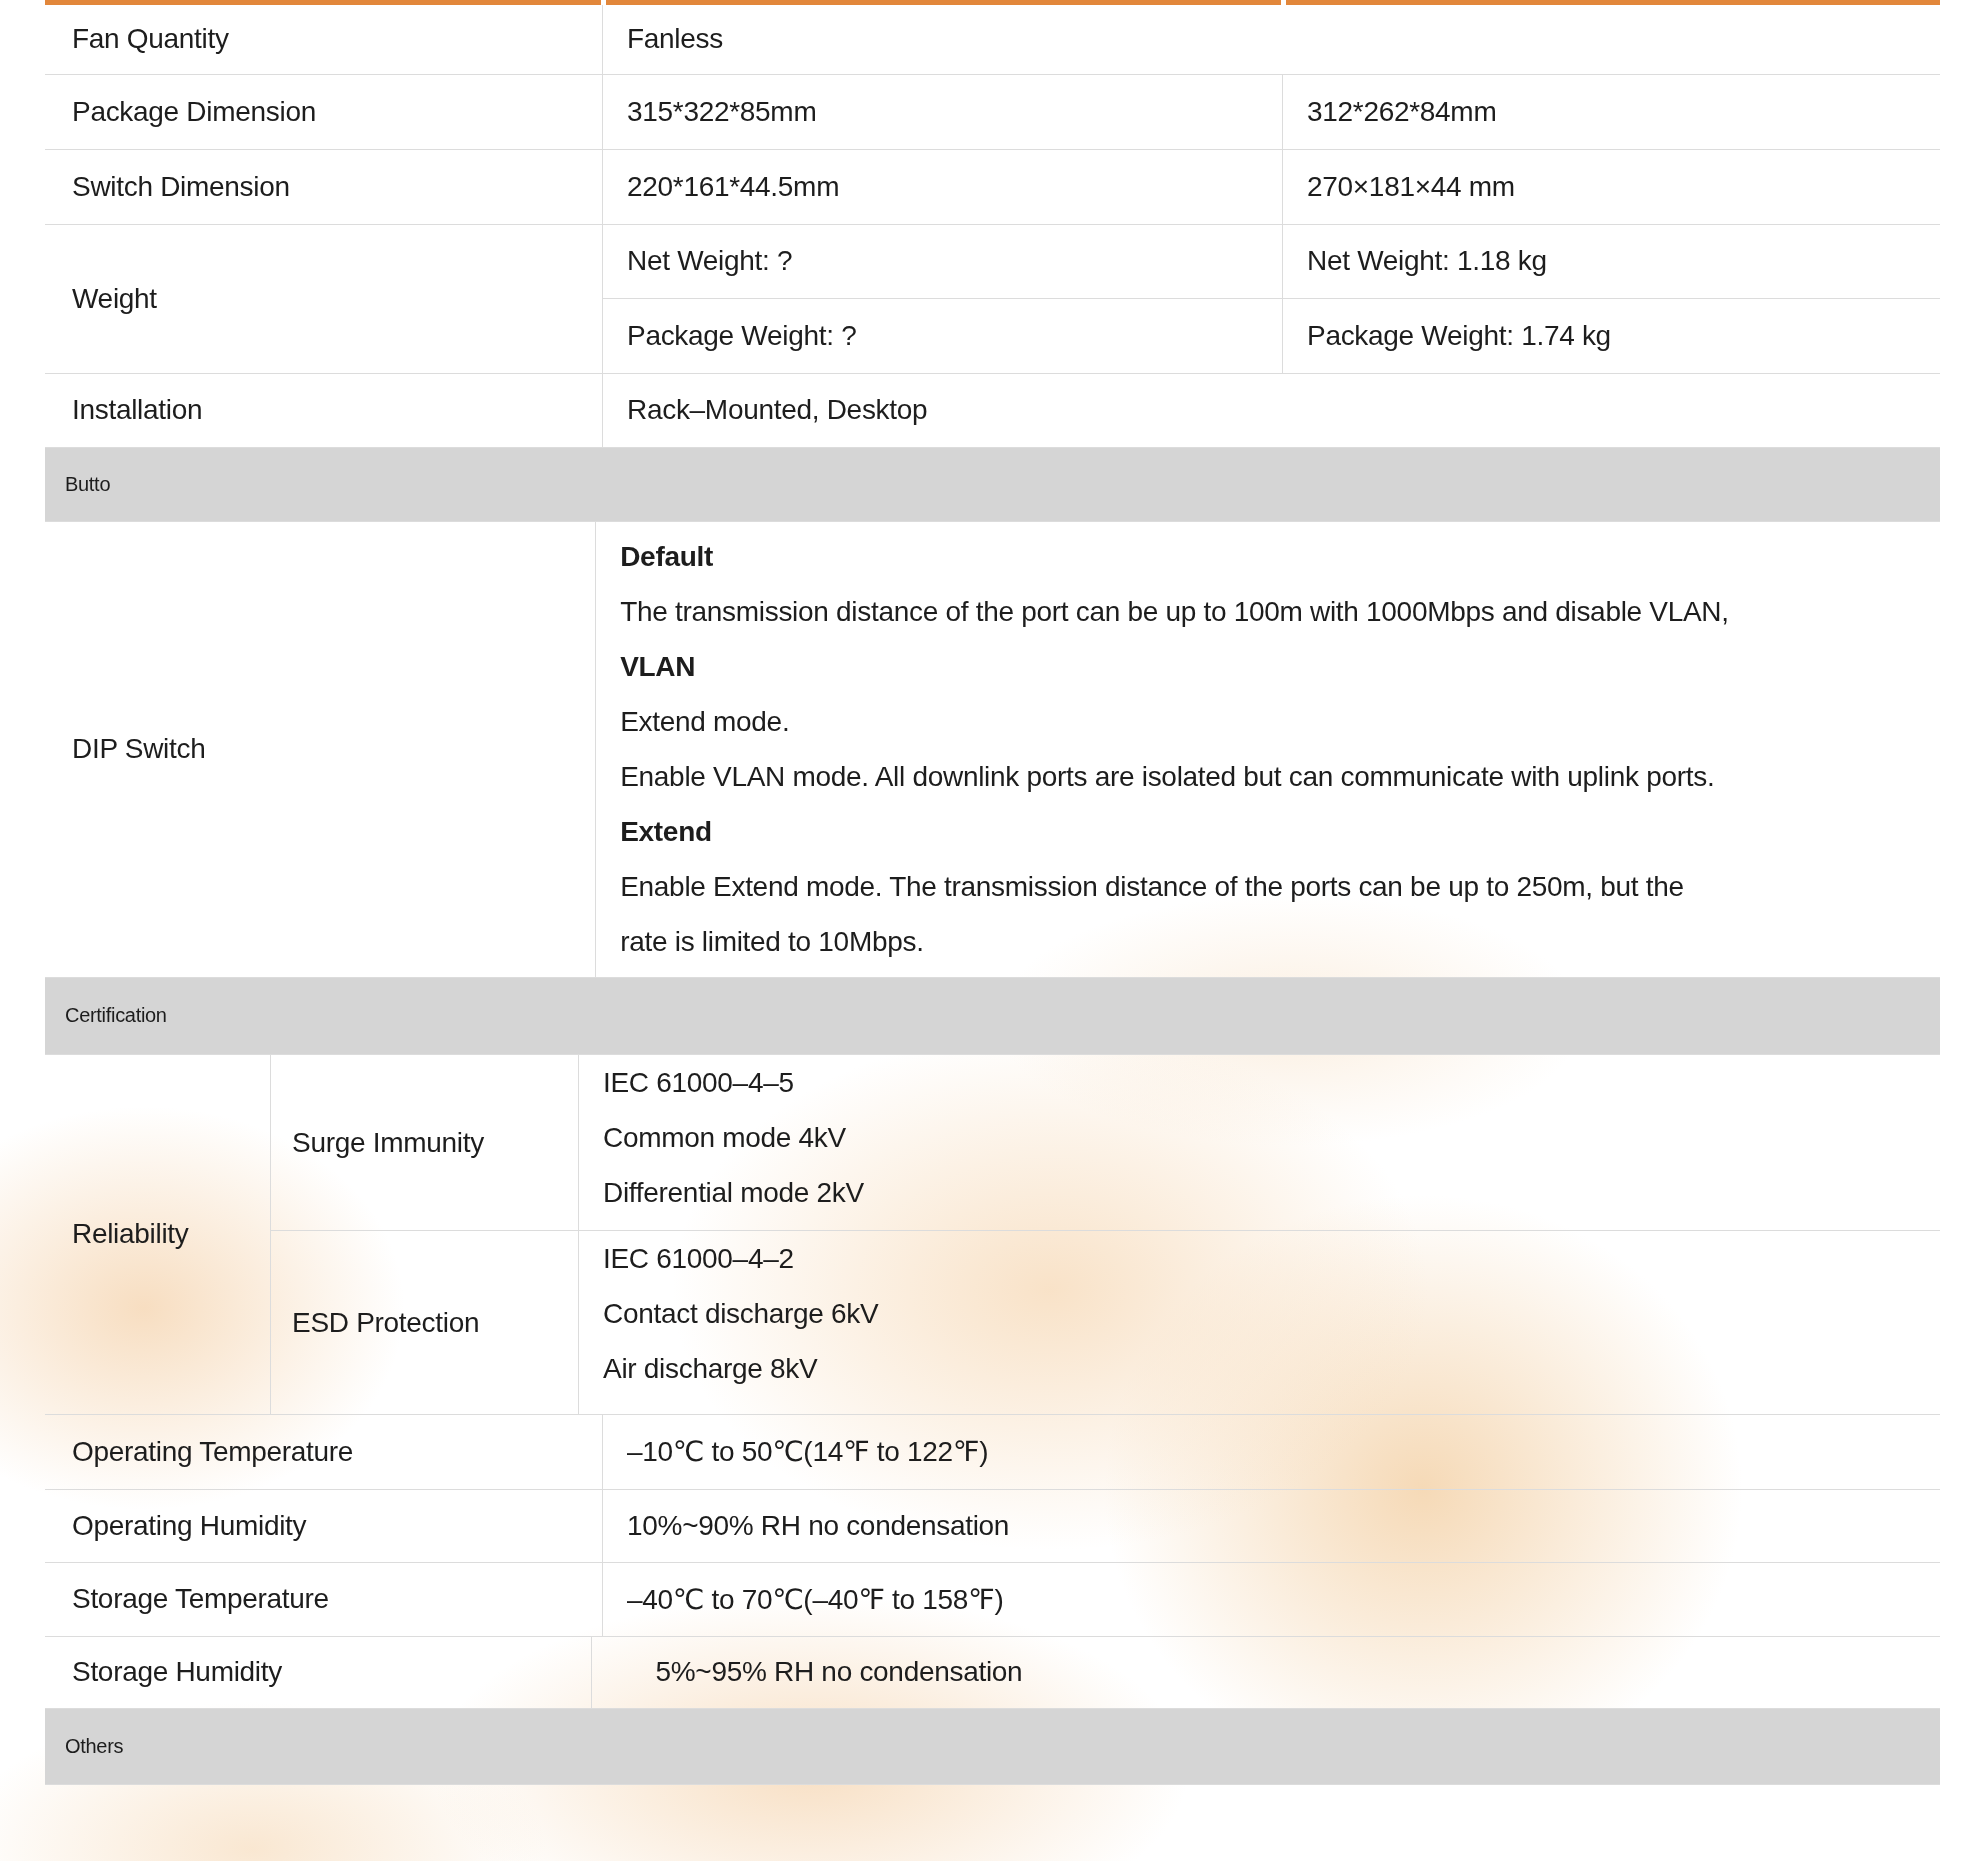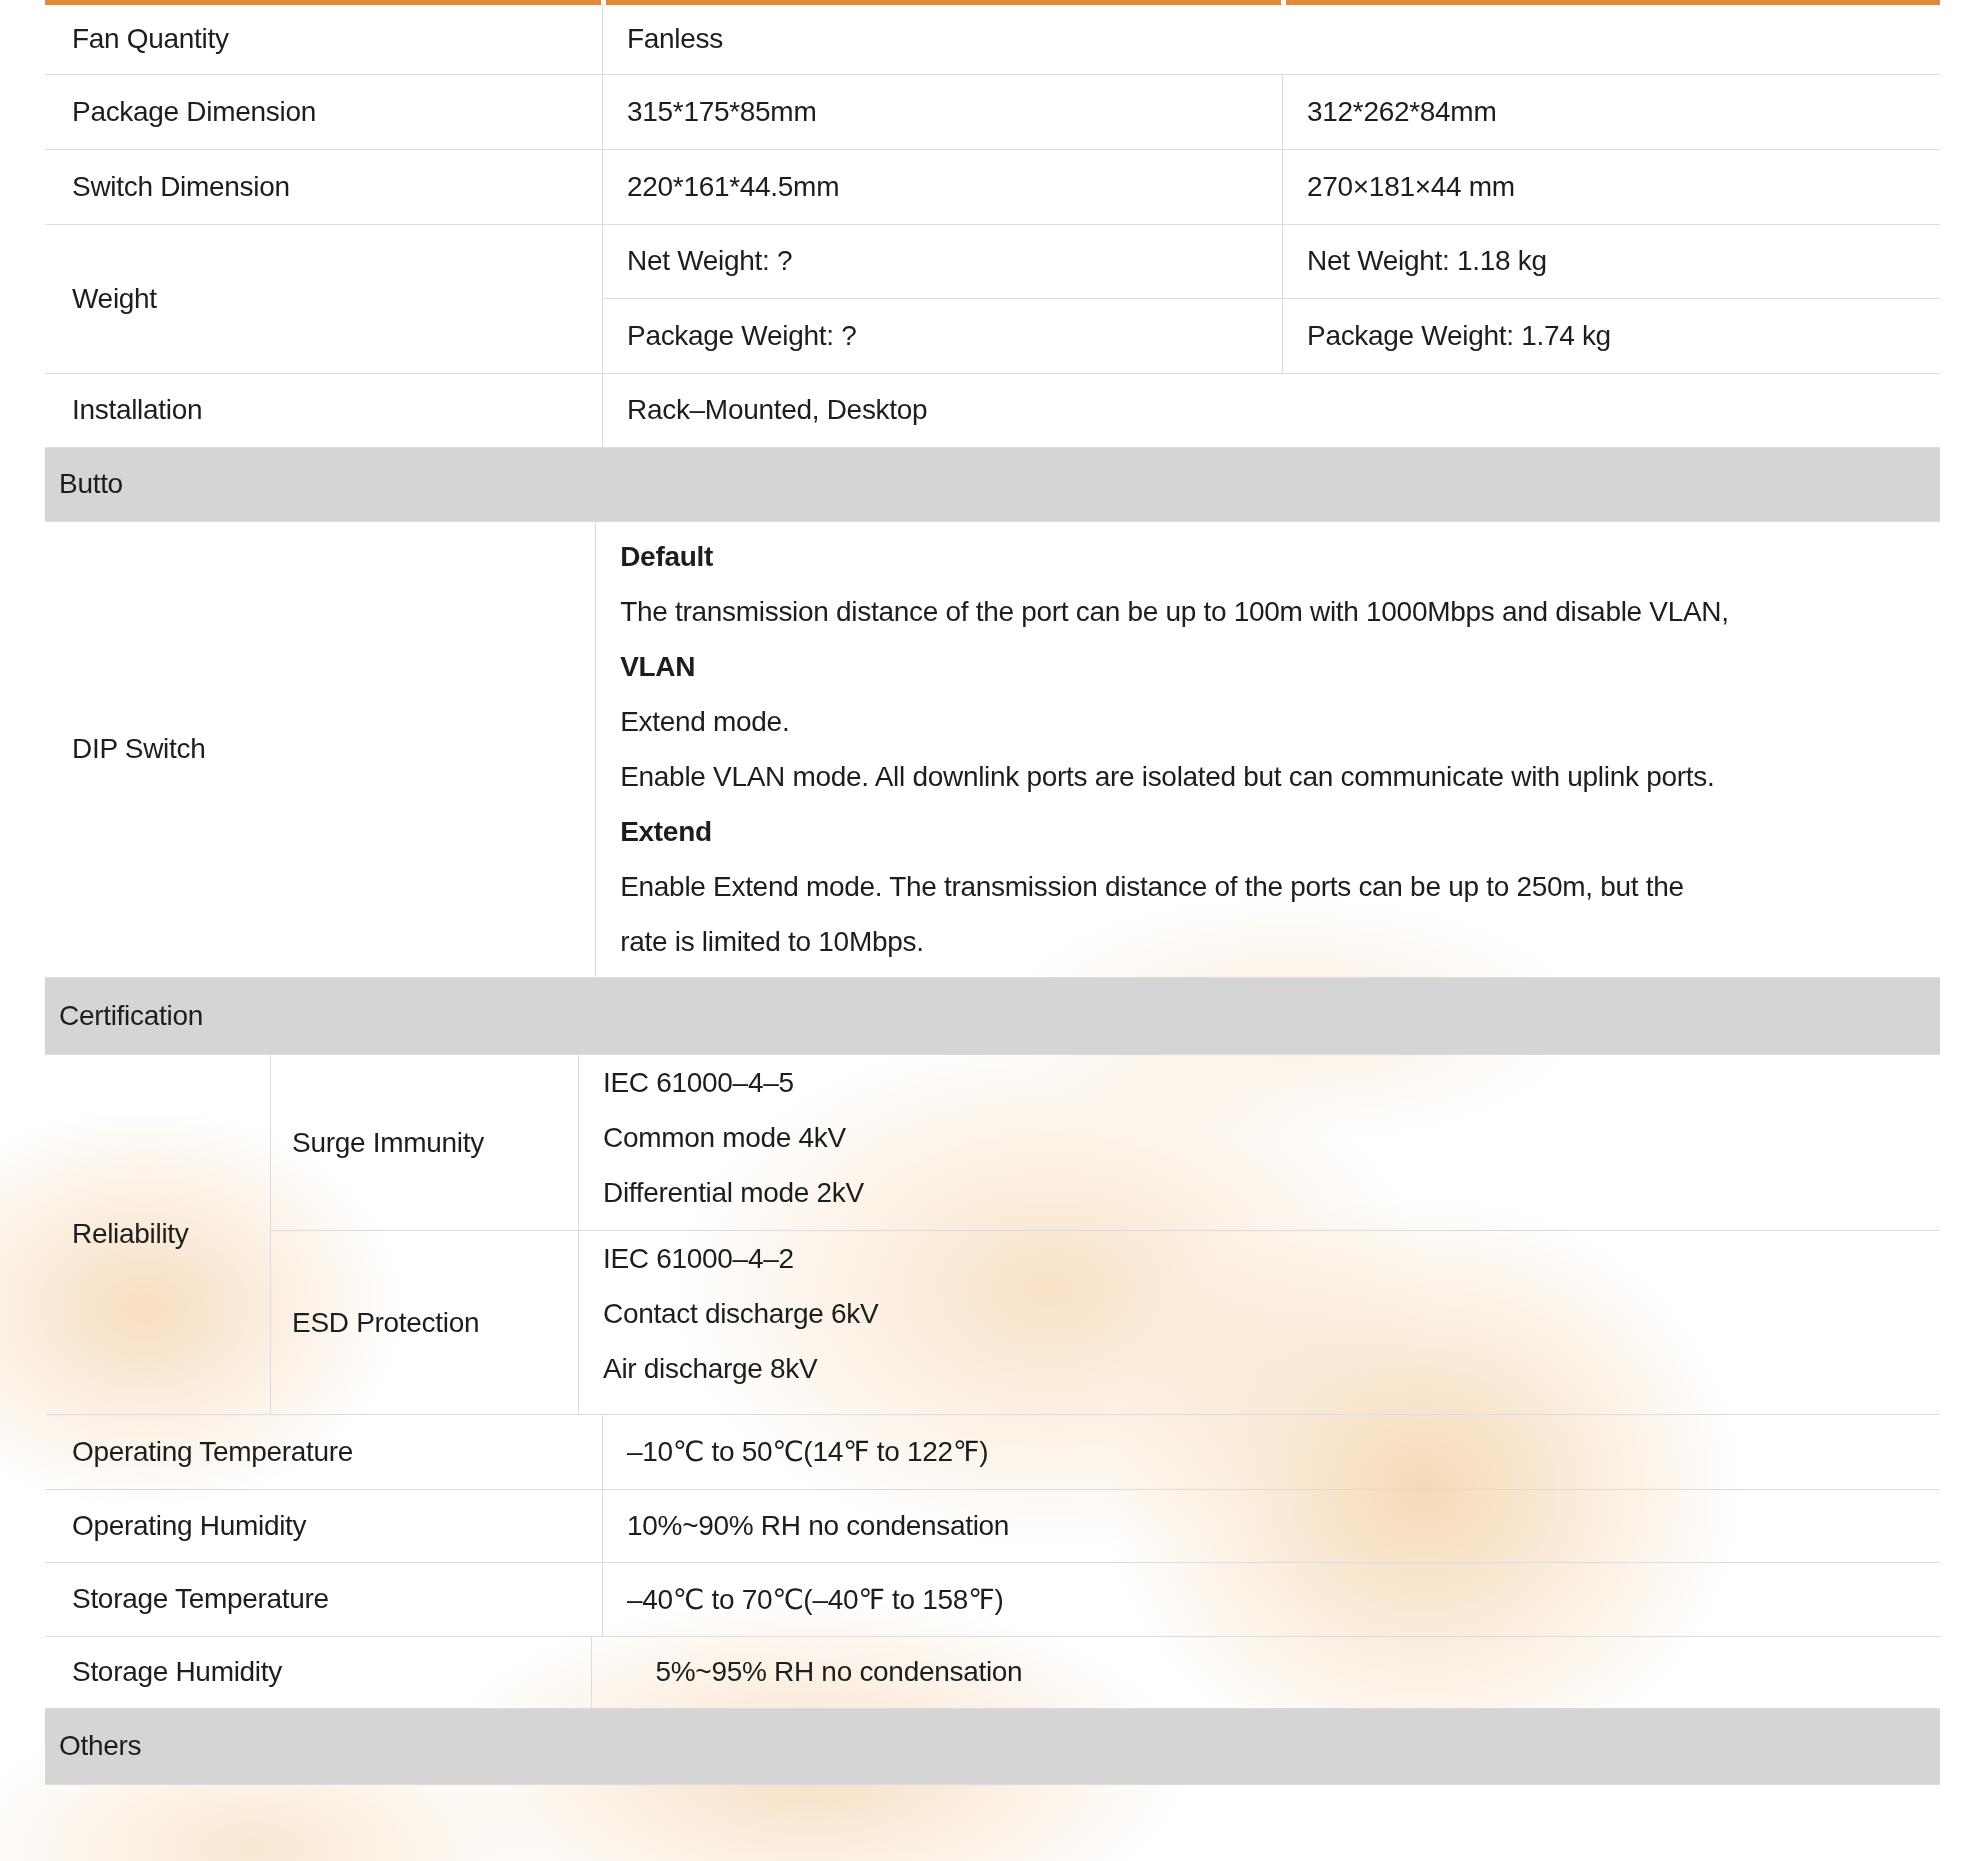--- a/index.html
+++ b/index.html
@@ -38,21 +38,21 @@
   .r124{height:74px;} .r120{height:72px;gap:40px;} .r126{height:76px;} .r127{height:76px;} .r128{height:77px;}
 
   .group{display:flex;box-sizing:border-box;border-bottom:1.8px solid #dcdcdc;}
   .group .stack{display:flex;flex-direction:column;}
   .group .subrow{display:flex;box-sizing:border-box;}
   .group .subrow.divided{border-bottom:1.8px solid #dcdcdc;}
 
   .weight-c1{width:558px;border-right:1.8px solid #dcdcdc;padding-left:27px;}
   .w-sub1{height:74px;} .w-sub2{height:74px;}
 
-  .sectionbar{display:flex;align-items:center;box-sizing:border-box;background:#d5d5d5;padding-left:14px;font-size:28px;letter-spacing:-0.3px;border-bottom:1.8px solid #dcdcdc;}
+  .sectionbar{display:flex;align-items:center;box-sizing:border-box;background:#d5d5d5;padding-left:20px;font-size:20px;letter-spacing:-0.3px;border-bottom:1.8px solid #dcdcdc;}
 
   .dip-row{height:456px;}
   .dip-values{width:1337px;padding-left:24px;display:flex;flex-direction:column;justify-content:center;}
   .dip-line{line-height:55px;font-size:28px;letter-spacing:-0.3px;white-space:nowrap;}
   .bold{font-weight:700;}
 
   .rel-group{height:360px;}
   .rel-c1{width:250px;border-right:1.8px solid #dcdcdc;padding-left:27px;}
   .rel-label{width:308px;border-right:1.8px solid #dcdcdc;padding-left:21px;}
   .rel-values{width:1337px;padding-left:24px;display:flex;flex-direction:column;}
@@ -70,21 +70,21 @@
       <span class="gap g2"></span>
     </div>
 
     <div class="row r117">
       <div class="cell c1">Fan Quantity</div>
       <div class="cell c23">Fanless</div>
     </div>
 
     <div class="row r125">
       <div class="cell c1">Package Dimension</div>
-      <div class="cell c2">315*175*85mm</div>
+      <div class="cell c2">315*322*85mm</div>
       <div class="cell c3">312*262*84mm</div>
     </div>
 
     <div class="row r125">
       <div class="cell c1">Switch Dimension</div>
       <div class="cell c2">220*161*44.5mm</div>
       <div class="cell c3">270×181×44 mm</div>
     </div>
 
     <div class="group">

